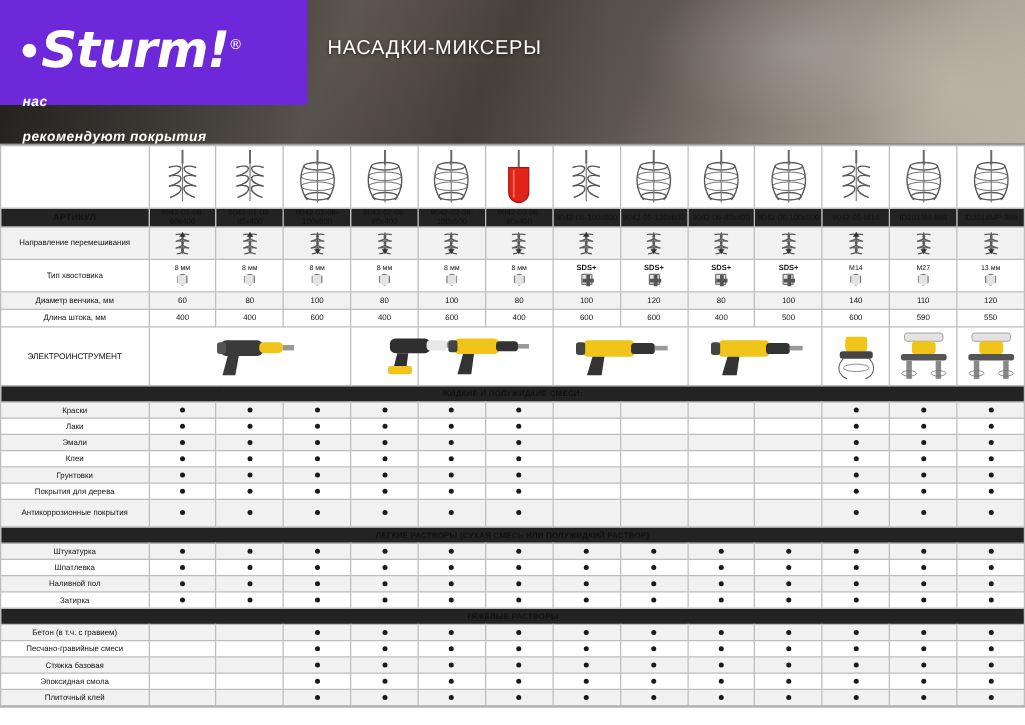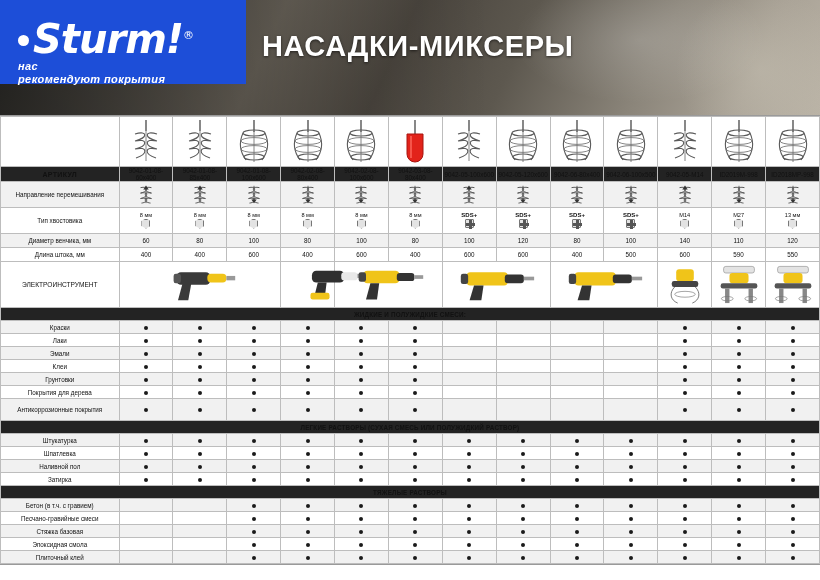--- a/index.html
+++ b/index.html
@@ -28,21 +28,21 @@
     content:"";
     position:absolute; inset:0;
     background:
       radial-gradient(ellipse 180px 90px at 640px 40px, rgba(255,255,255,0.18), rgba(0,0,0,0) 70%),
       radial-gradient(ellipse 120px 120px at 760px 70px, rgba(210,205,190,0.35), rgba(0,0,0,0) 70%),
       linear-gradient(90deg, rgba(0,0,0,0.45) 0%, rgba(0,0,0,0.15) 35%, rgba(0,0,0,0.0) 60%);
   }
   .logo-block {
     position:absolute; left:0; top:0;
     width:246px; height:84px;
-    background:#1d4ed8;
+    background:#6d28d9;
     z-index:3;
   }
   .logo-inner{
     position:absolute; left:18px; top:16px;
     color:#ffffff;
   }
   .logo-word{
     font-family:"DejaVu Sans", sans-serif;
     font-size:40px; font-weight:bold; font-style:italic;
     letter-spacing:-1px; line-height:40px;
@@ -50,29 +50,29 @@
   }
   .logo-dot{
     display:inline-block; width:11px; height:11px;
     background:#ffffff; border-radius:50%;
     vertical-align:middle; margin-right:4px; margin-bottom:4px;
   }
   .logo-reg{
     font-size:11px; vertical-align:super; font-style:normal; font-weight:normal;
   }
   .logo-tag{
-    margin-top:1px;
+    margin-top:16px;
     font-size:11px; font-style:italic; font-weight:bold;
     letter-spacing:0.4px;
     white-space:nowrap;
   }
   .header-title{
     position:absolute; left:262px; top:30px;
     color:#ffffff;
-    font-size:29px; font-weight:bold;
+    font-size:16px; font-weight:normal;
     letter-spacing:0.6px;
     text-shadow:0 1px 3px rgba(0,0,0,0.6);
     z-index:3;
   }
 
   
   .sheet{
     position:relative;
     width:820px;
     border-top:1px solid #9a9a9a;

